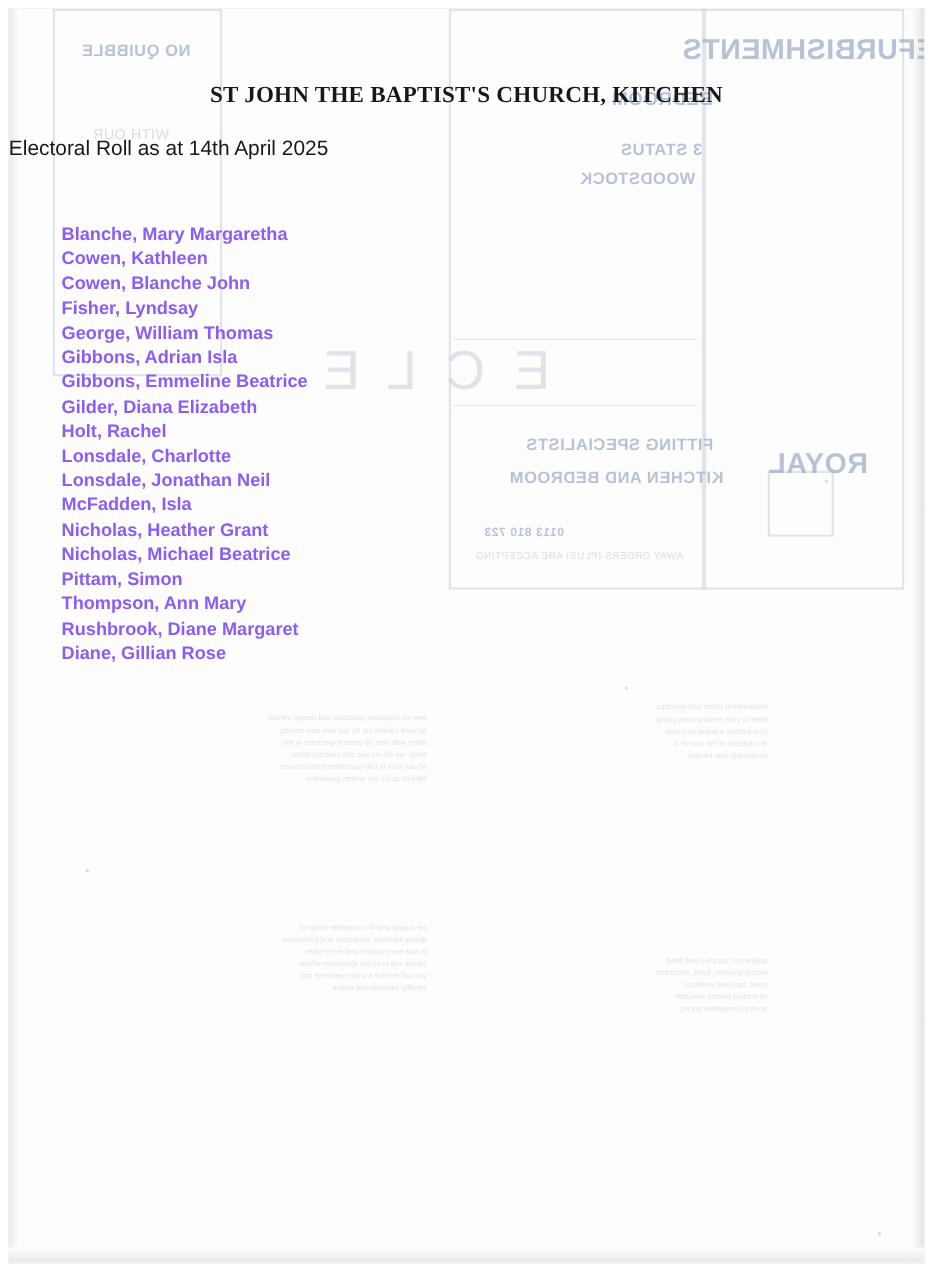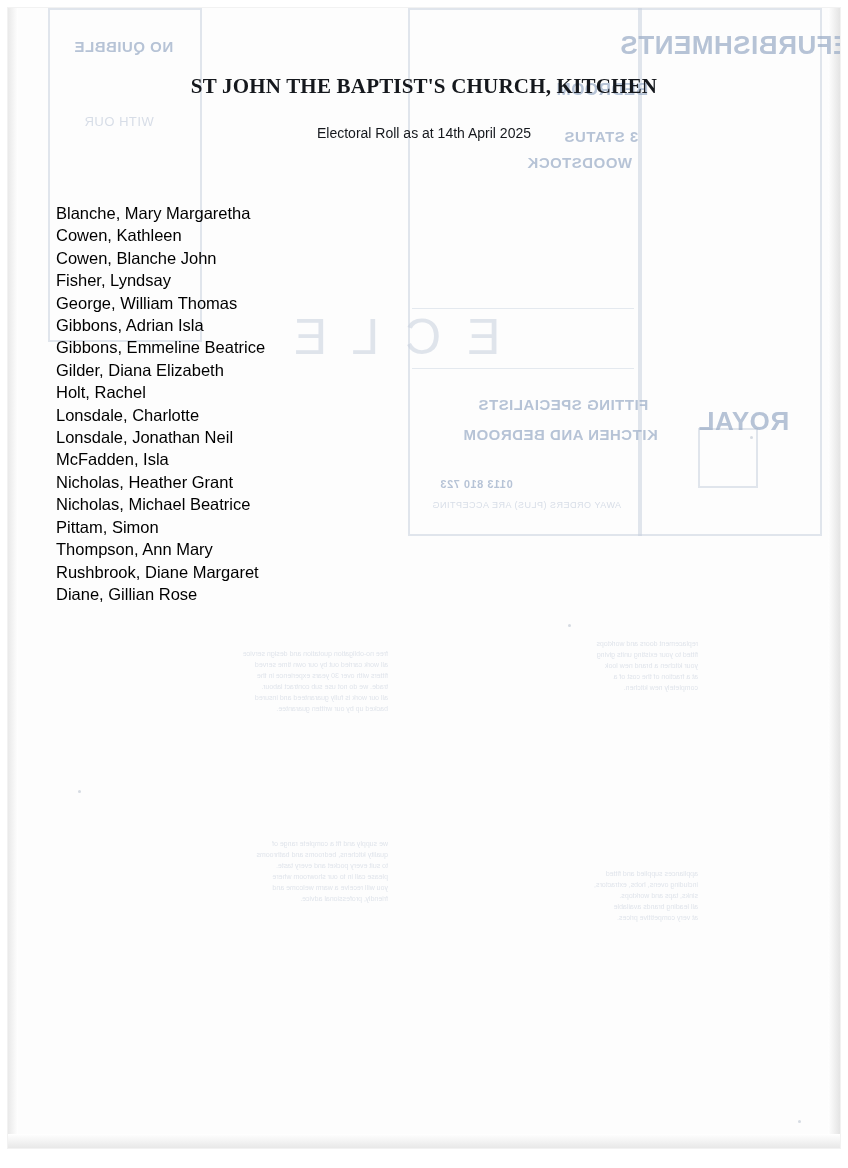--- a/index.html
+++ b/index.html
@@ -103,38 +103,38 @@
     font-size: 21px;
     font-weight: bold;
     letter-spacing: 0.2px;
     color: #15181d;
   }
   #doc-subtitle {
     position: absolute;
     left: 0;
     top: 117px;
     width: 832px;
-    text-align: center;
-    font-size: 14px;
+    font-size: 19px;
     color: #15181d;
   }
   #roll-list {
     position: absolute;
     left: 48px;
     top: 194px;
     width: 520px;
     list-style: none;
     margin: 0;
     padding: 0;
   }
   #roll-list li {
     font-size: 16.5px;
     line-height: 22.4px;
-    color: #000000;
+    color: #8b5cf6;
     white-space: nowrap;
+    font-weight: bold;
   }
 
   
   .speck {
     position: absolute;
     background: #bcc4d1;
     border-radius: 50%;
     opacity: 0.6;
   }
 </style>

